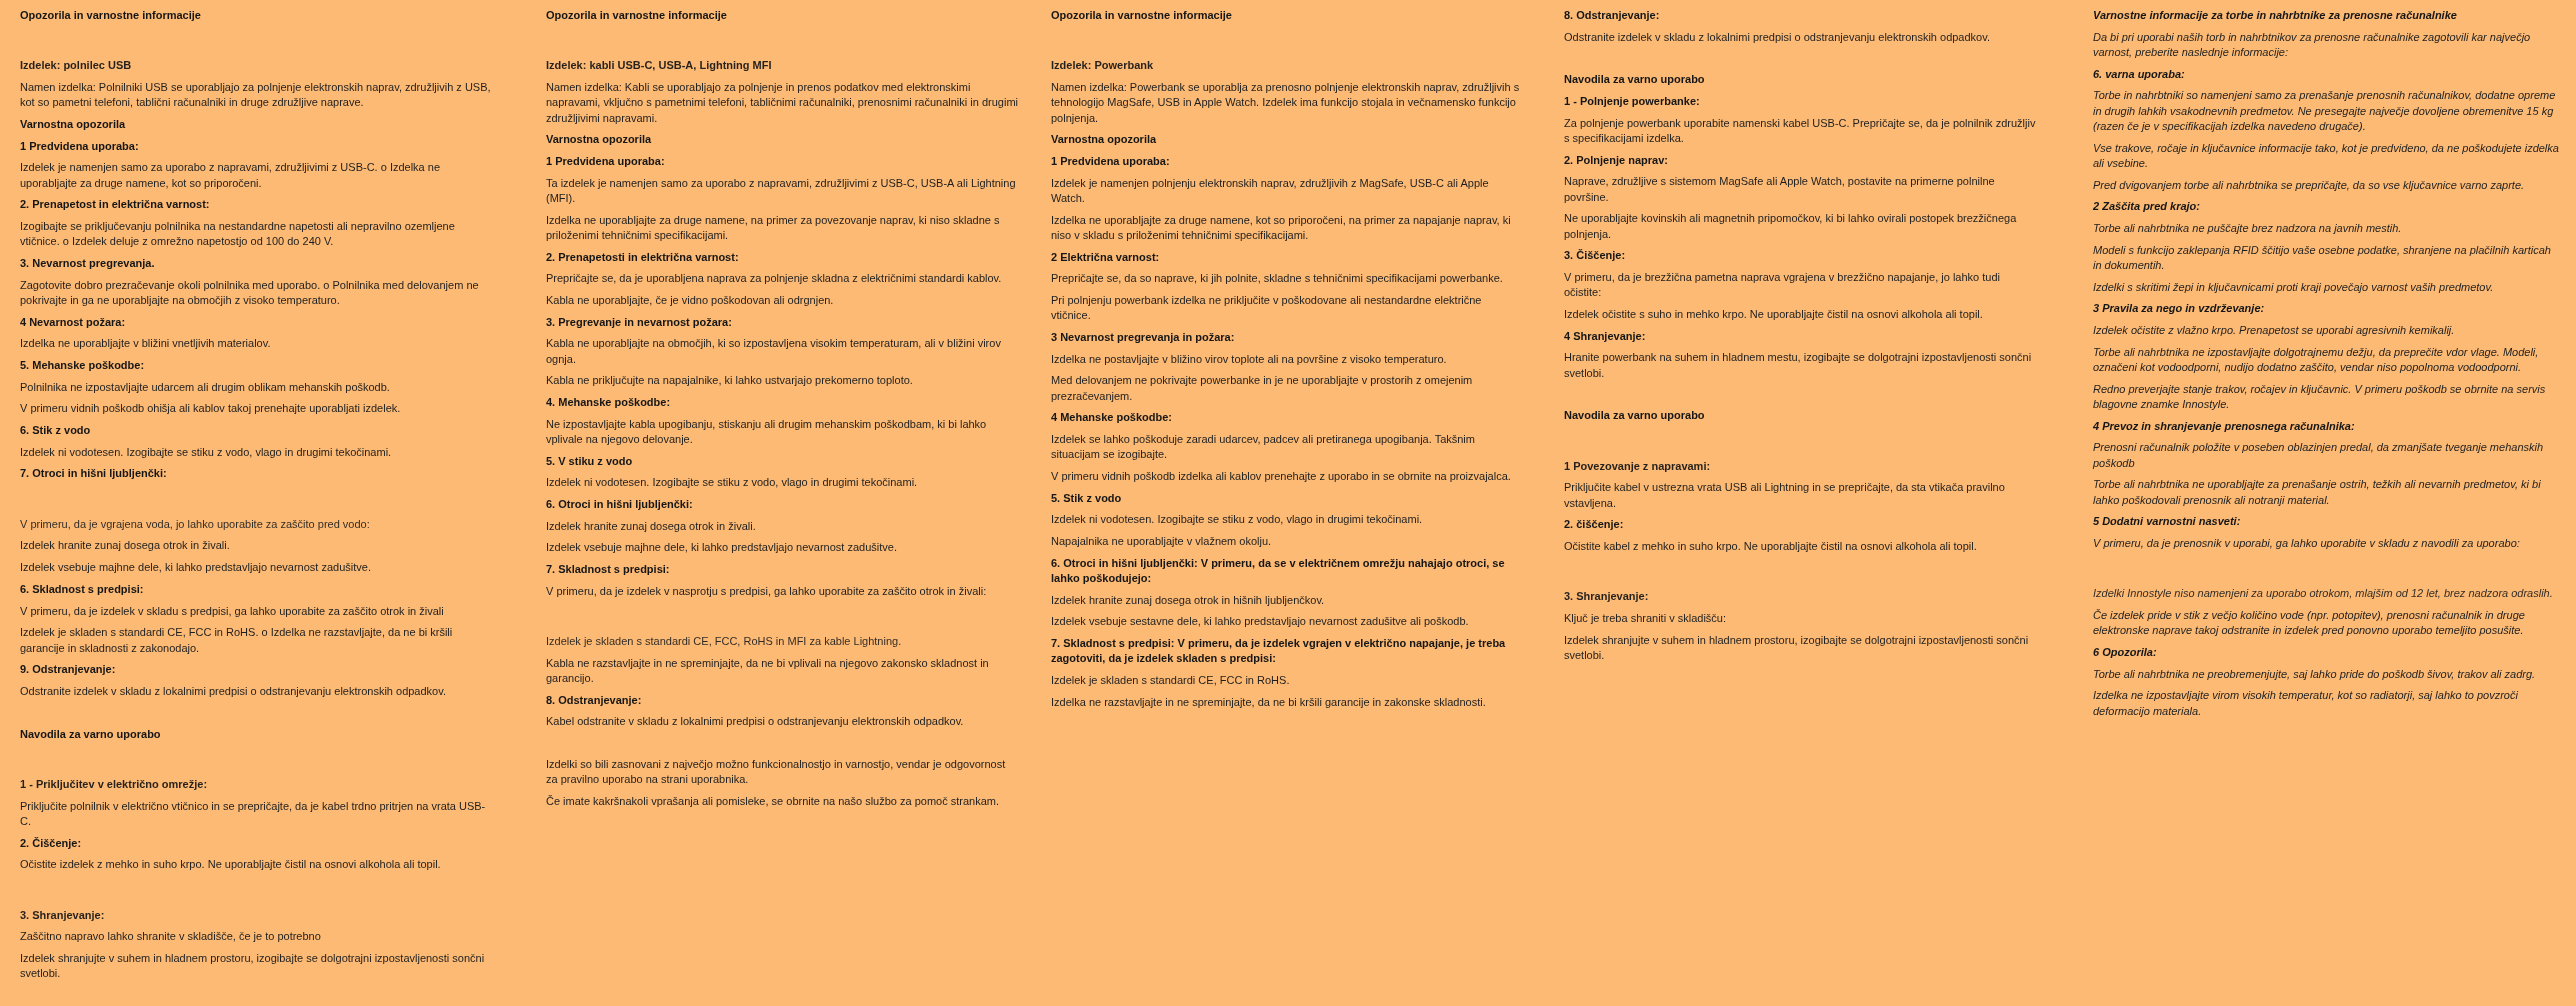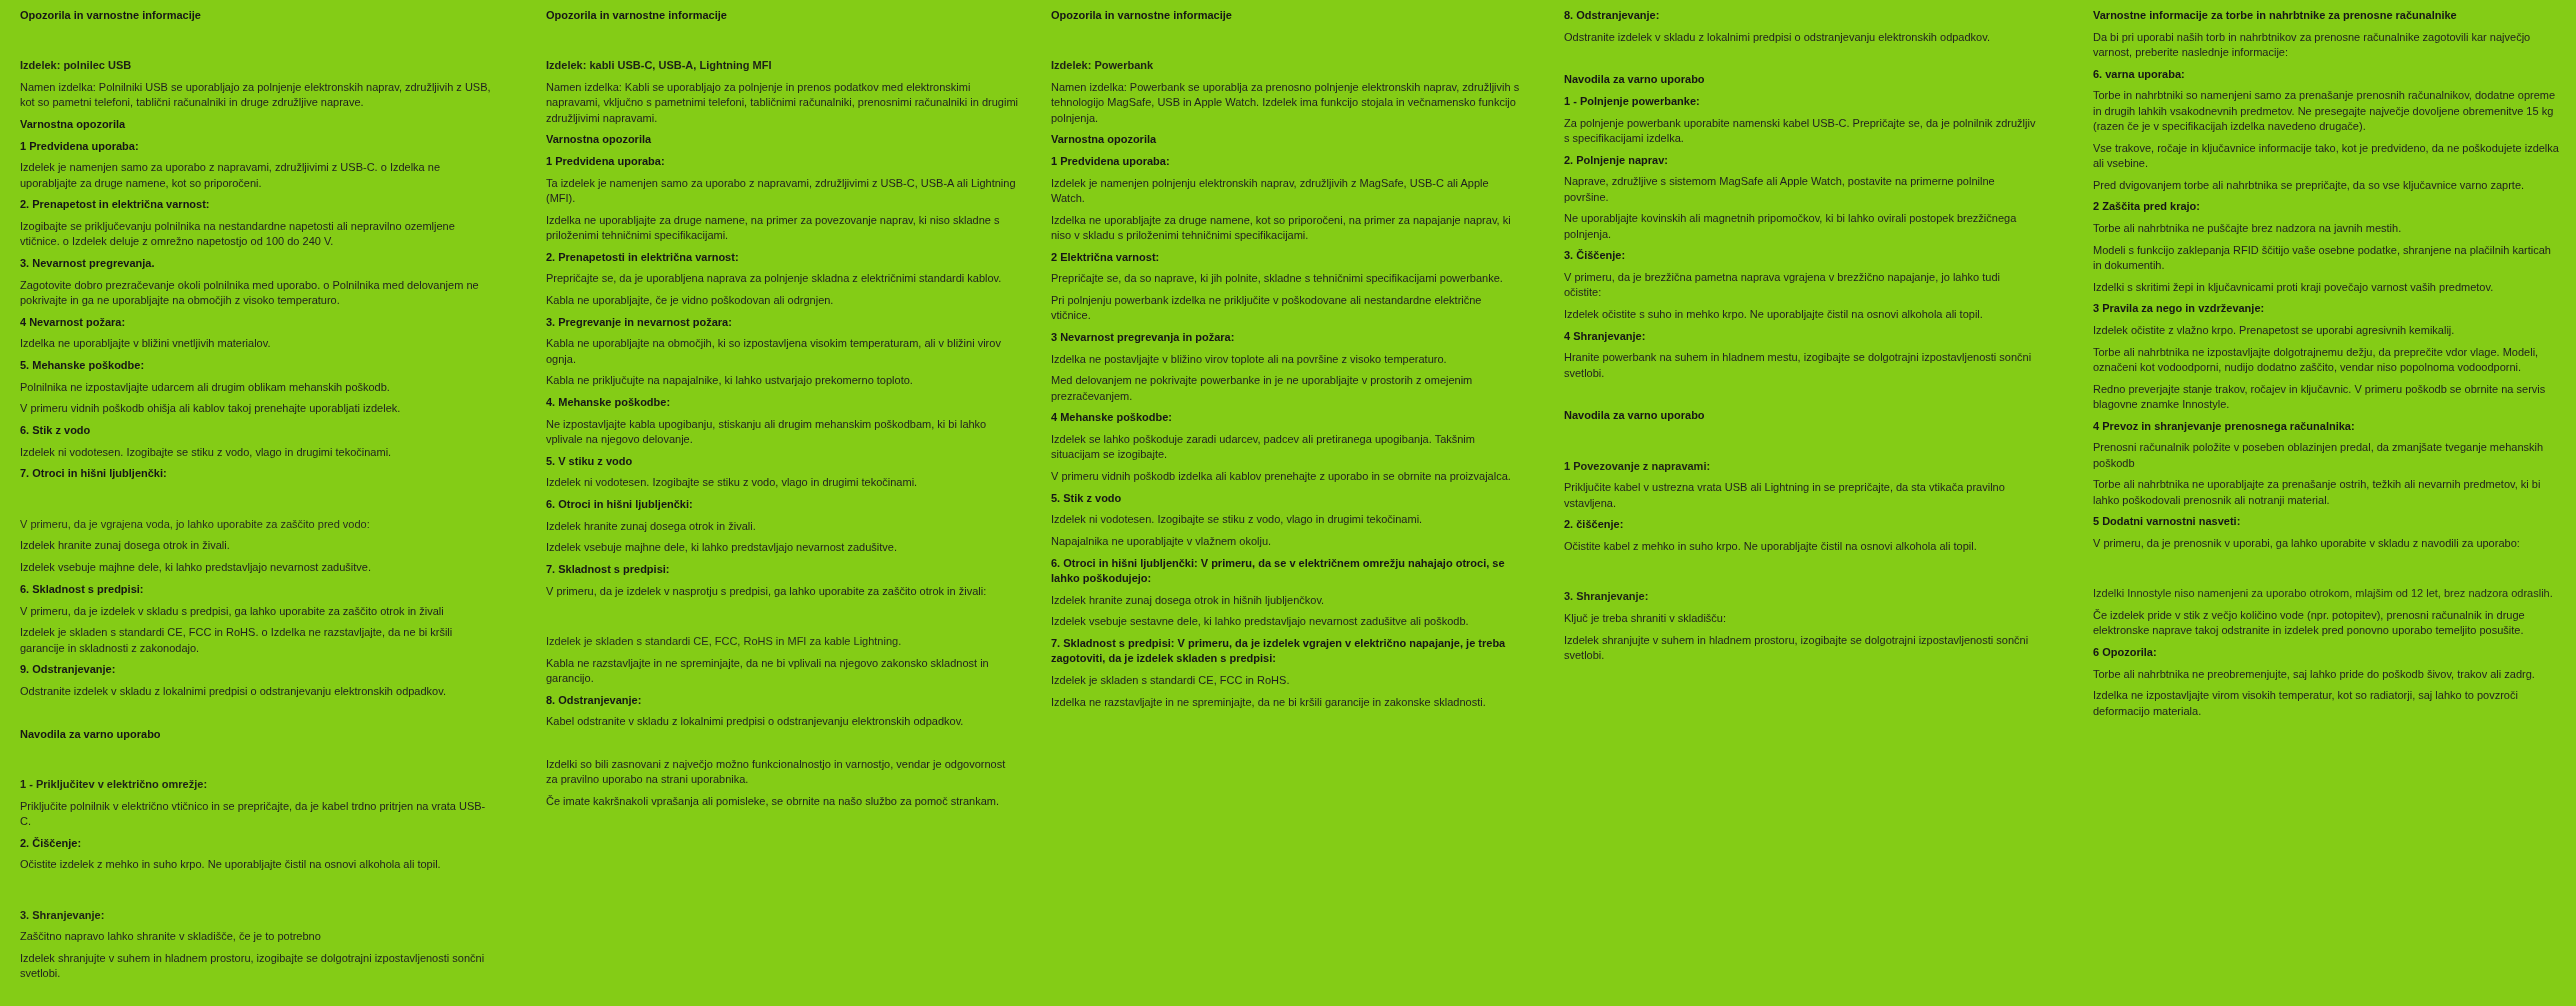--- a/index.html
+++ b/index.html
@@ -11,35 +11,35 @@
     width: 2576px;
     height: 1006px;
     overflow: hidden;
     position: relative;
     font-family: "Liberation Sans", "DejaVu Sans", sans-serif;
     color: #1f1f1f;
   }
   .page {
     position: absolute;
     inset: 0;
-    background: #84cc16;
+    background: #fdba74;
     padding-left: 40px;
   }
   .col {
     position: absolute;
     top: 8px;
     width: 473px;
     font-size: 11px;
     line-height: 15.3px;
   }
   .col-1 { left: 20px;  }
   .col-2 { left: 546px; }
   .col-3 { left: 1051px;}
   .col-4 { left: 1564px;}
-  .col-5 { left: 2093px; width: 467px; }
+  .col-5 { left: 2093px; width: 467px; font-style: italic; }
   .h {
     font-weight: 700;
     color: #161616;
     margin: 0 0 6.4px 0;
   }
   .p {
     font-weight: 400;
     margin: 0 0 6.4px 0;
   }
   .sp {

